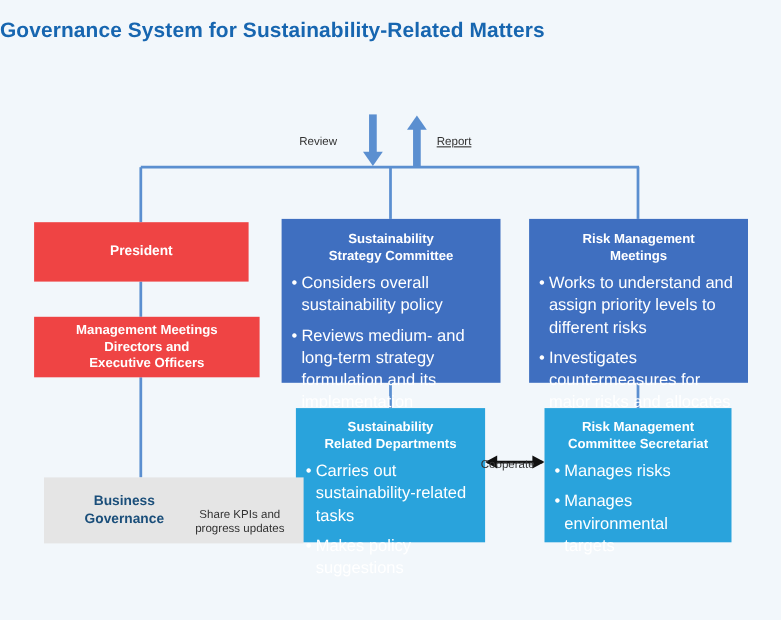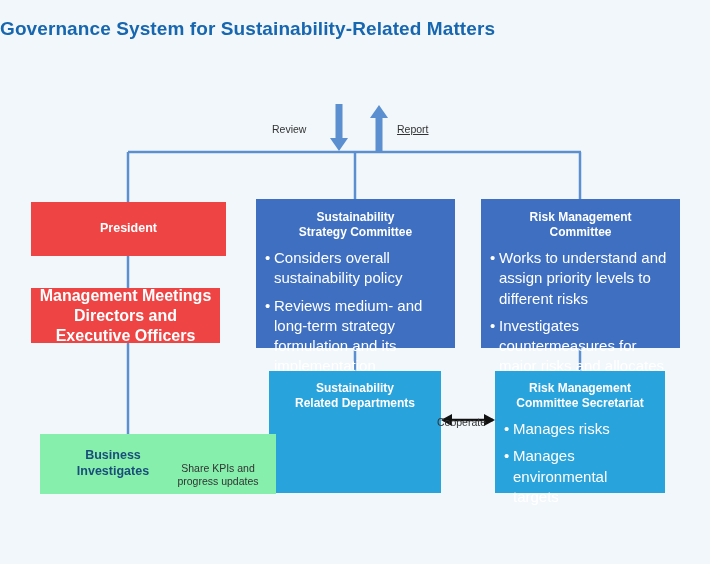--- a/index.html
+++ b/index.html
@@ -44,21 +44,21 @@
   .blue-dark {
     background: #ef4444;
   }
   .blue-mid {
     background: #3f6fc0;
   }
   .blue-light {
     background: #29a3dc;
   }
   .blue-pale {
-    background: #86efac;
+    background: #e5e5e5;
     color: #1a4e7a;
   }
   ul.items {
     margin: 8px 0 0 0;
     padding: 0 10px 0 18px;
     list-style: none;
     font-size: 15px;
     line-height: 1.35;
   }
   ul.items li {
@@ -123,69 +123,73 @@
   </svg>
 
 
   <div class="label" style="left:272px; top:123px;">Review</div>
   <div class="label" style="left:397px; top:123px;text-decoration:underline;">Report</div>
 
   <div class="box blue-dark box-head" style="left:31px; top:202px; width:195px; height:54px; display:flex; align-items:center; justify-content:center; font-size:12.5px;">
     <span>President</span>
   </div>
 
-  <div class="box blue-dark box-head" style="left:31px; top:288px; width:189px; height:55px; display:flex; flex-direction:column; align-items:center; justify-content:center; font-size:16px;">
+  <div class="box blue-dark box-head" style="left:31px; top:288px; width:205px; height:55px; display:flex; flex-direction:column; align-items:center; justify-content:center; font-size:12px;">
     <span>Management Meetings</span>
     <span>Directors and</span>
     <span>Executive Officers</span>
   </div>
 
   <div class="box blue-mid" style="left:256px; top:199px; width:199px; height:149px; padding-top:11px;">
     <div class="box-head" style="font-size:12px;">
       <span>Sustainability</span><br>
       <span>Strategy Committee</span>
     </div>
     <ul class="items">
       <li>Considers overall sustainability policy</li>
       <li>Reviews medium- and long-term strategy formulation and its implementation</li>
     </ul>
   </div>
 
   <div class="box blue-mid" style="left:481px; top:199px; width:199px; height:149px; padding-top:11px;">
     <div class="box-head" style="font-size:12px;">
       <span>Risk Management</span><br>
-      <span>Committee</span>
+      <span>Meetings</span>
     </div>
     <ul class="items">
       <li>Works to understand and assign priority levels to different risks</li>
       <li>Investigates countermeasures for major risks and allocates resources</li>
     </ul>
   </div>
 
   <div class="box blue-light" style="left:269px; top:371px; width:172px; height:122px; padding-top:10px;">
     <div class="box-head" style="font-size:12px;">
       <span>Sustainability</span><br>
       <span>Related Departments</span>
     </div>
+    <ul class="items">
+      <li>Carries out sustainability-related tasks</li>
+      <li>Makes policy suggestions</li>
+    </ul>
   </div>
 
   <div class="box blue-light" style="left:495px; top:371px; width:170px; height:122px; padding-top:10px;">
     <div class="box-head" style="font-size:12px;">
       <span>Risk Management</span><br>
       <span>Committee Secretariat</span>
     </div>
     <ul class="items">
       <li>Manages risks</li>
       <li>Manages environmental targets</li>
     </ul>
   </div>
 
   <div class="box blue-pale box-head" style="left:40px; top:434px; width:236px; height:60px; display:flex; flex-direction:column; align-items:center; justify-content:center; font-size:12.5px; padding-right:90px;">
     <span>Business</span>
-    <span>Investigates</span>
+    <span>Governance</span>
   </div>
 
   <div class="label" style="left:437px; top:416px;">Cooperate</div>
 
   <div class="label" style="left:163px; top:462px; text-align:center; width:110px;">
     <span>Share KPIs and</span><br>
     <span>progress updates</span>
   </div>
 
 </div>

